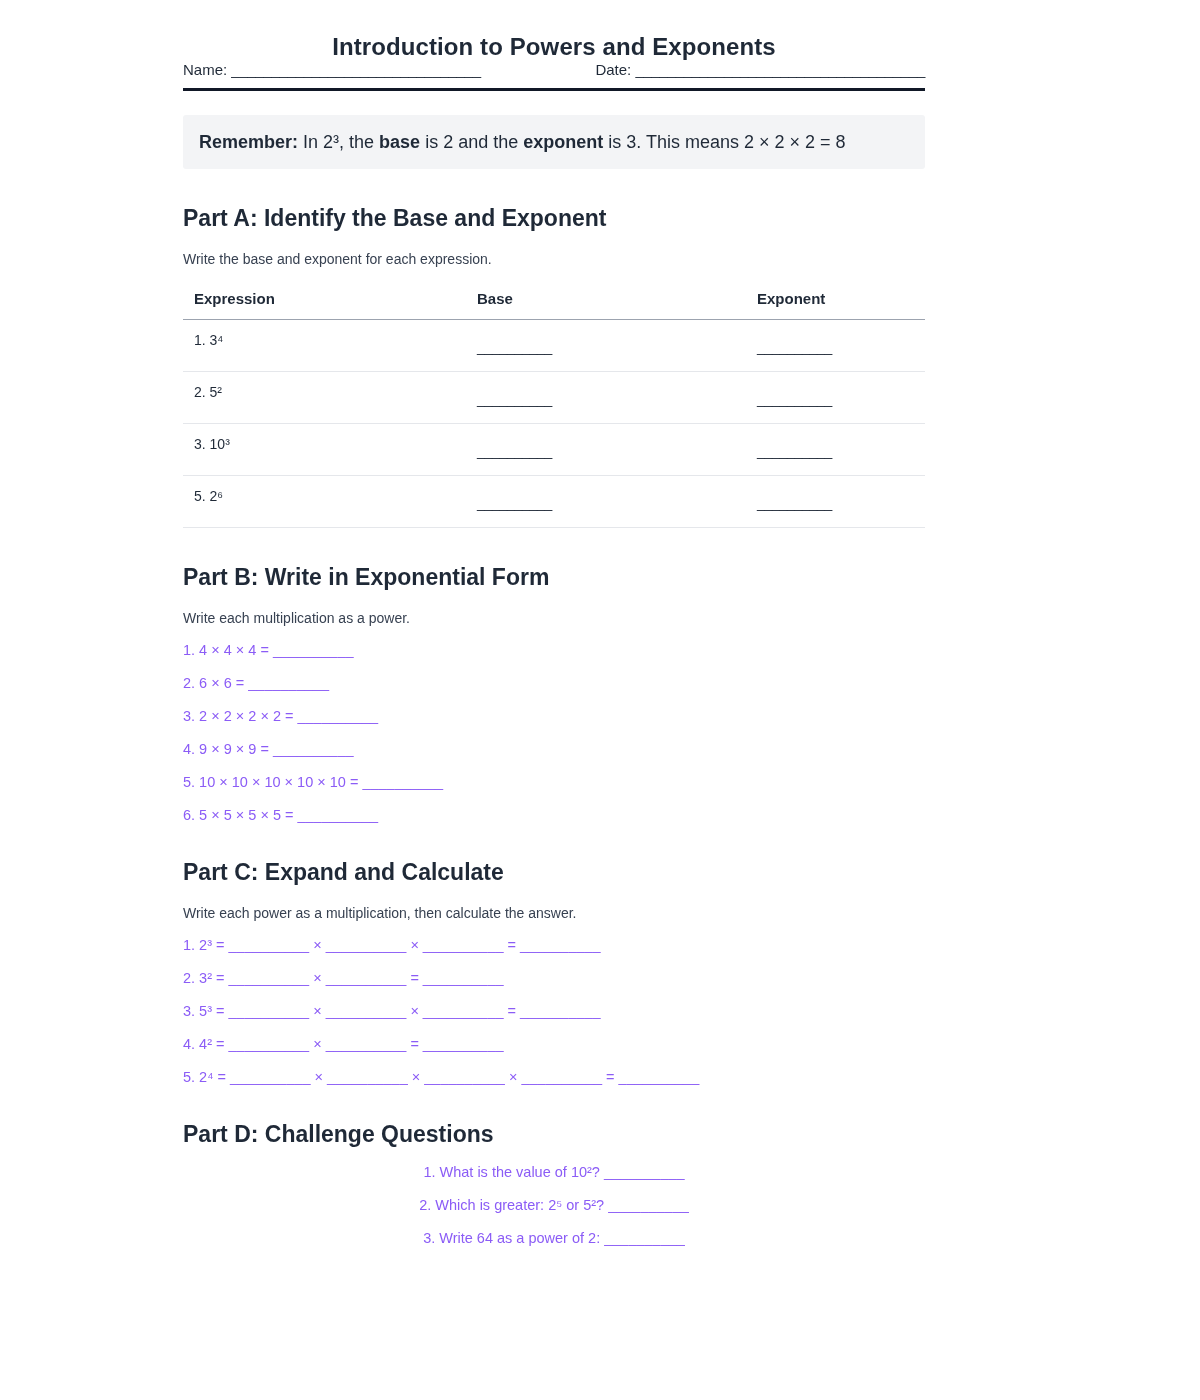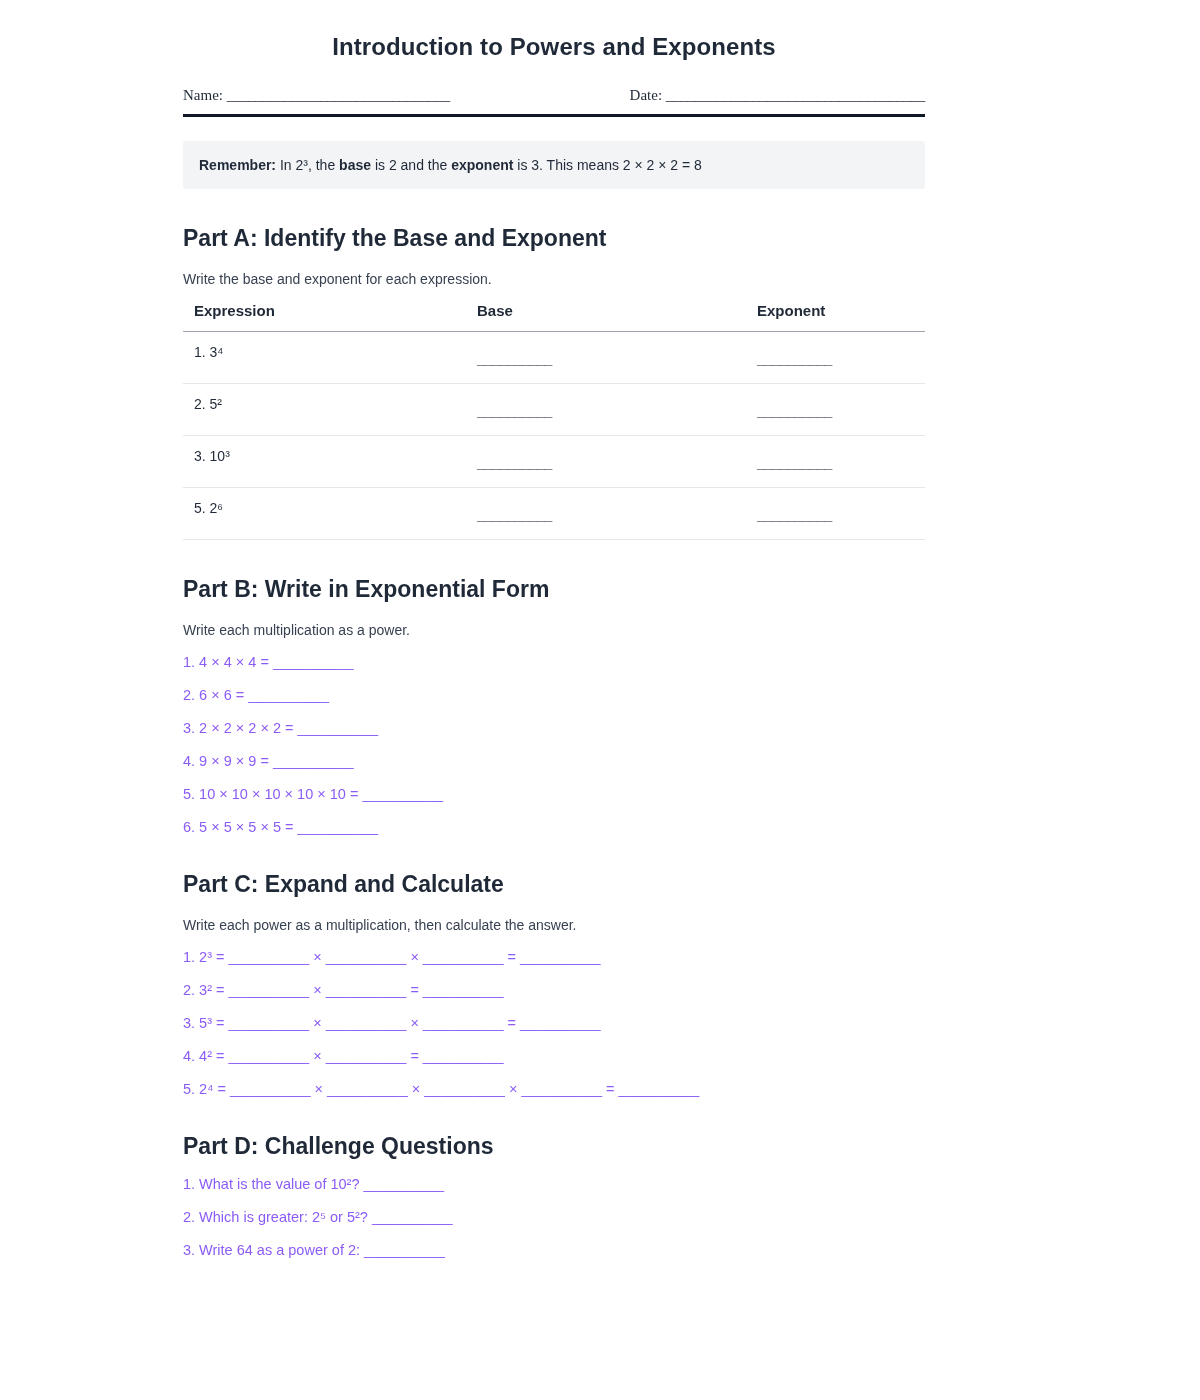--- a/index.html
+++ b/index.html
@@ -27,24 +27,22 @@
     font-size: 24px;
     font-weight: bold;
     color: #1f2937;
     margin: 0;
     padding-top: 33px;
     letter-spacing: 0.1px;
   }
   .idline {
     display: flex;
     align-items: baseline;
-    margin-top: 26px;
     font-size: 15px;
     color: #1f2937;
-    font-family: Liberation Serif, serif;
   }
   .idline .field {
     white-space: nowrap;
   }
   .idline .field.name-field {
     width: 516px;
   }
   .idline .field.date-field {
     flex: 1;
   }
@@ -54,78 +52,78 @@
   .rule {
     border: 0;
     border-top: 3px solid #111827;
     margin: 10px 0 0 0;
   }
   .remember {
     margin-top: 24px;
     background: #f3f4f6;
     border-radius: 3px;
     padding: 14px 16px;
-    font-size: 14px;
+    font-size: 18px;
     line-height: 1.45;
     color: #1f2937;
   }
   .remember b { font-weight: bold; }
   h2.part-title {
     font-size: 23px;
     font-weight: bold;
     color: #1f2937;
     margin: 36px 0 0 0;
   }
   p.instruction {
     font-size: 14px;
     color: #374151;
     margin: 19px 0 0 0;
   }
   table.partA {
     width: 100%;
     border-collapse: collapse;
-    margin-top: 15px;
+    margin-top: 23px;
     font-size: 14px;
   }
   table.partA th {
     text-align: left;
     font-size: 15px;
     font-weight: bold;
     color: #1f2937;
     padding: 0 0 12px 0;
     border-bottom: 1px solid #9ca3af;
   }
   table.partA th.col-expr { width: 283px; padding-left: 11px; }
   table.partA th.col-base { width: 280px; }
   table.partA th.col-exp  { }
   table.partA td {
     padding: 12px 0 16px 0;
     border-bottom: 1px solid #e5e7eb;
     vertical-align: top;
     color: #1f2937;
   }
   table.partA td.expr { padding-left: 11px; }
-  table.partA td.ans { padding-left: 0; font-weight: bold; }
+  table.partA td.ans { padding-left: 0; }
   table.partA td.ans .blankline {
     display: inline-block;
     padding-top: 7px;
   }
   .qlist {
     margin-top: 14px;
   }
   .qrow {
     font-size: 14.5px;
     color: #8b5cf6;
     margin-top: 17px;
     white-space: nowrap;
   }
   .qrow:first-child { margin-top: 0; }
   .partB .qlist { margin-top: 16px; }
   .partC .qlist { margin-top: 16px; }
-  .partD .qlist { margin-top: 16px; }
+  .partD .qlist { margin-top: 16px; text-align: center; }
 </style>
 </head>
 <body>
 
 <div class="page">
 
   <h1 class="doc-title">Introduction to Powers and Exponents</h1>
 
   <div class="idline">
     <span class="field name-field"><span>Name:</span> <span class="blankline">_______________________________</span></span>

